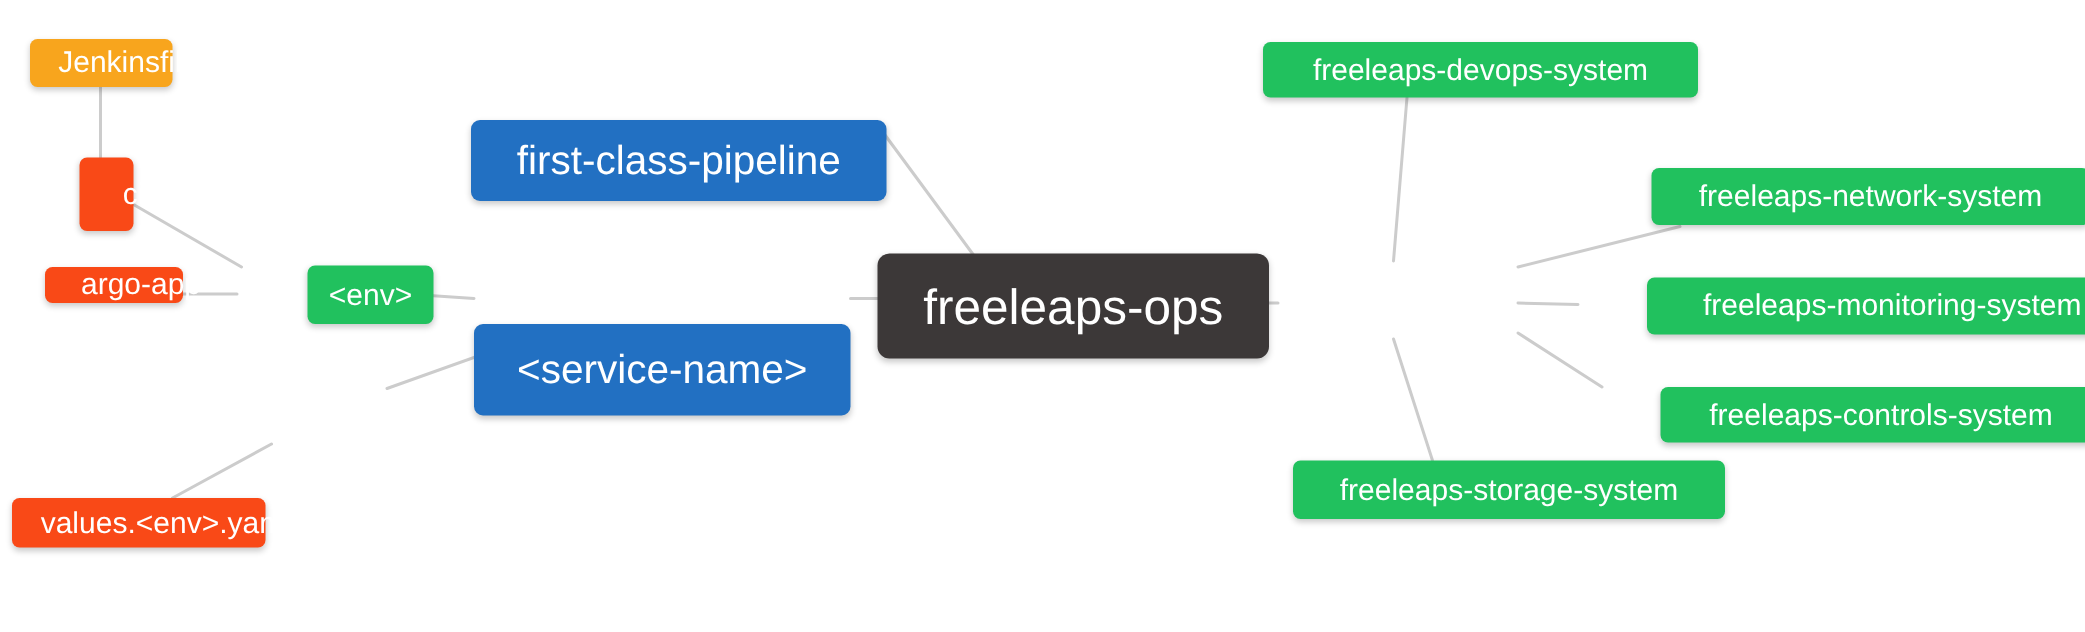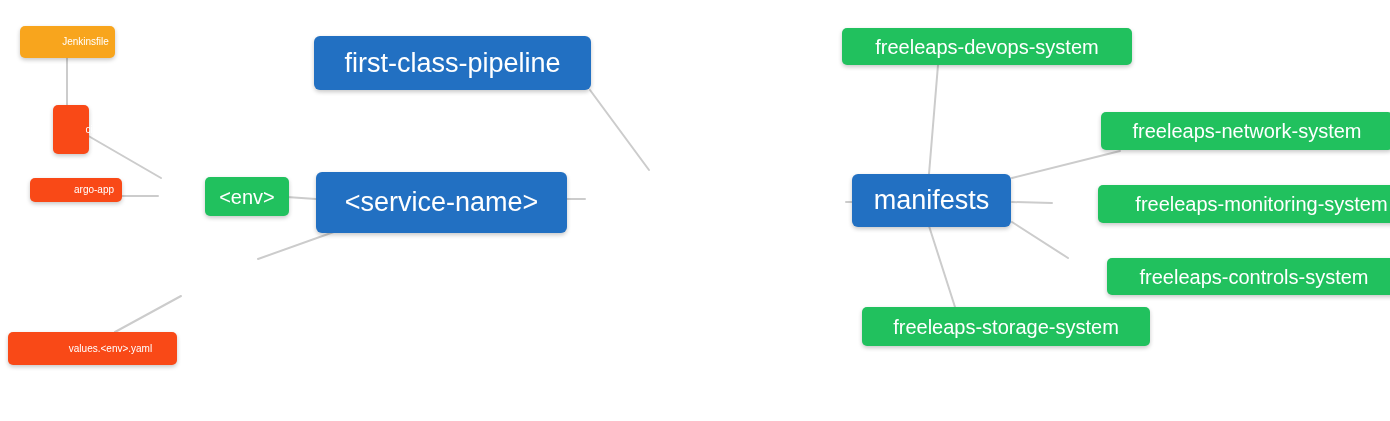--- a/index.html
+++ b/index.html
@@ -40,23 +40,23 @@
     cursor: pointer;
     box-sizing: border-box;
     line-height: 1;
   }
   .node-root    { background: #3C3838; border-radius: 8px; }
   .node-blue    { background: #2270C2; border-radius: 6px; }
   .node-green   { background: #21C15E; }
   .node-red     { background: #F94917; }
   .node-orange  { background: #F8A51D; }
   .size-xl { font-size: 33px; }
-  .size-lg { font-size: 27px; }
+  .size-lg { font-size: 27px; margin-top: 44px; }
   .size-md { font-size: 20px; margin-left: 47px; }
-  .size-sm { font-size: 10px; padding-left: 36px; }
+  .size-sm { font-size: 20px; padding-left: 36px; }
 </style>
 </head>
 <body>
 
 <div class="canvas">
 
   <svg class="edges" viewBox="0 0 1390 421">
     <line x1="67" y1="57" x2="67" y2="106"></line>
     <line x1="85" y1="134" x2="161" y2="178"></line>
     <line x1="122" y1="196" x2="158" y2="196"></line>
@@ -81,22 +81,22 @@
 
   <div class="node node-green size-md" style="left:158px; top:177px; width:84px; height:39px;">&lt;env&gt;</div>
 
 
   <div class="node node-red size-sm" style="left:8px; top:332px; width:169px; height:33px;">values.&lt;env&gt;.yaml</div>
 
   <div class="node node-blue size-lg" style="left:314px; top:36px; width:277px; height:54px;">first-class-pipeline</div>
 
   <div class="node node-blue size-lg" style="left:316px; top:172px; width:251px; height:61px;">&lt;service-name&gt;</div>
 
+  <div class="node node-root size-xl" style="left:585px; top:169px; width:261px; height:70px;">freeleaps-ops</div>
 
-  <div class="node node-blue size-lg" style="left:852px; top:174px; width:159px; height:53px;">manifests</div>
 
   <div class="node node-green size-md" style="left:795px; top:28px; width:290px; height:37px;">freeleaps-devops-system</div>
 
   <div class="node node-green size-md" style="left:1054px; top:112px; width:292px; height:38px;">freeleaps-network-system</div>
 
   <div class="node node-green size-md" style="left:1051px; top:185px; width:327px; height:38px;">freeleaps-monitoring-system</div>
 
   <div class="node node-green size-md" style="left:1060px; top:258px; width:294px; height:37px;">freeleaps-controls-system</div>
 
   <div class="node node-green size-md" style="left:815px; top:307px; width:288px; height:39px;">freeleaps-storage-system</div>

